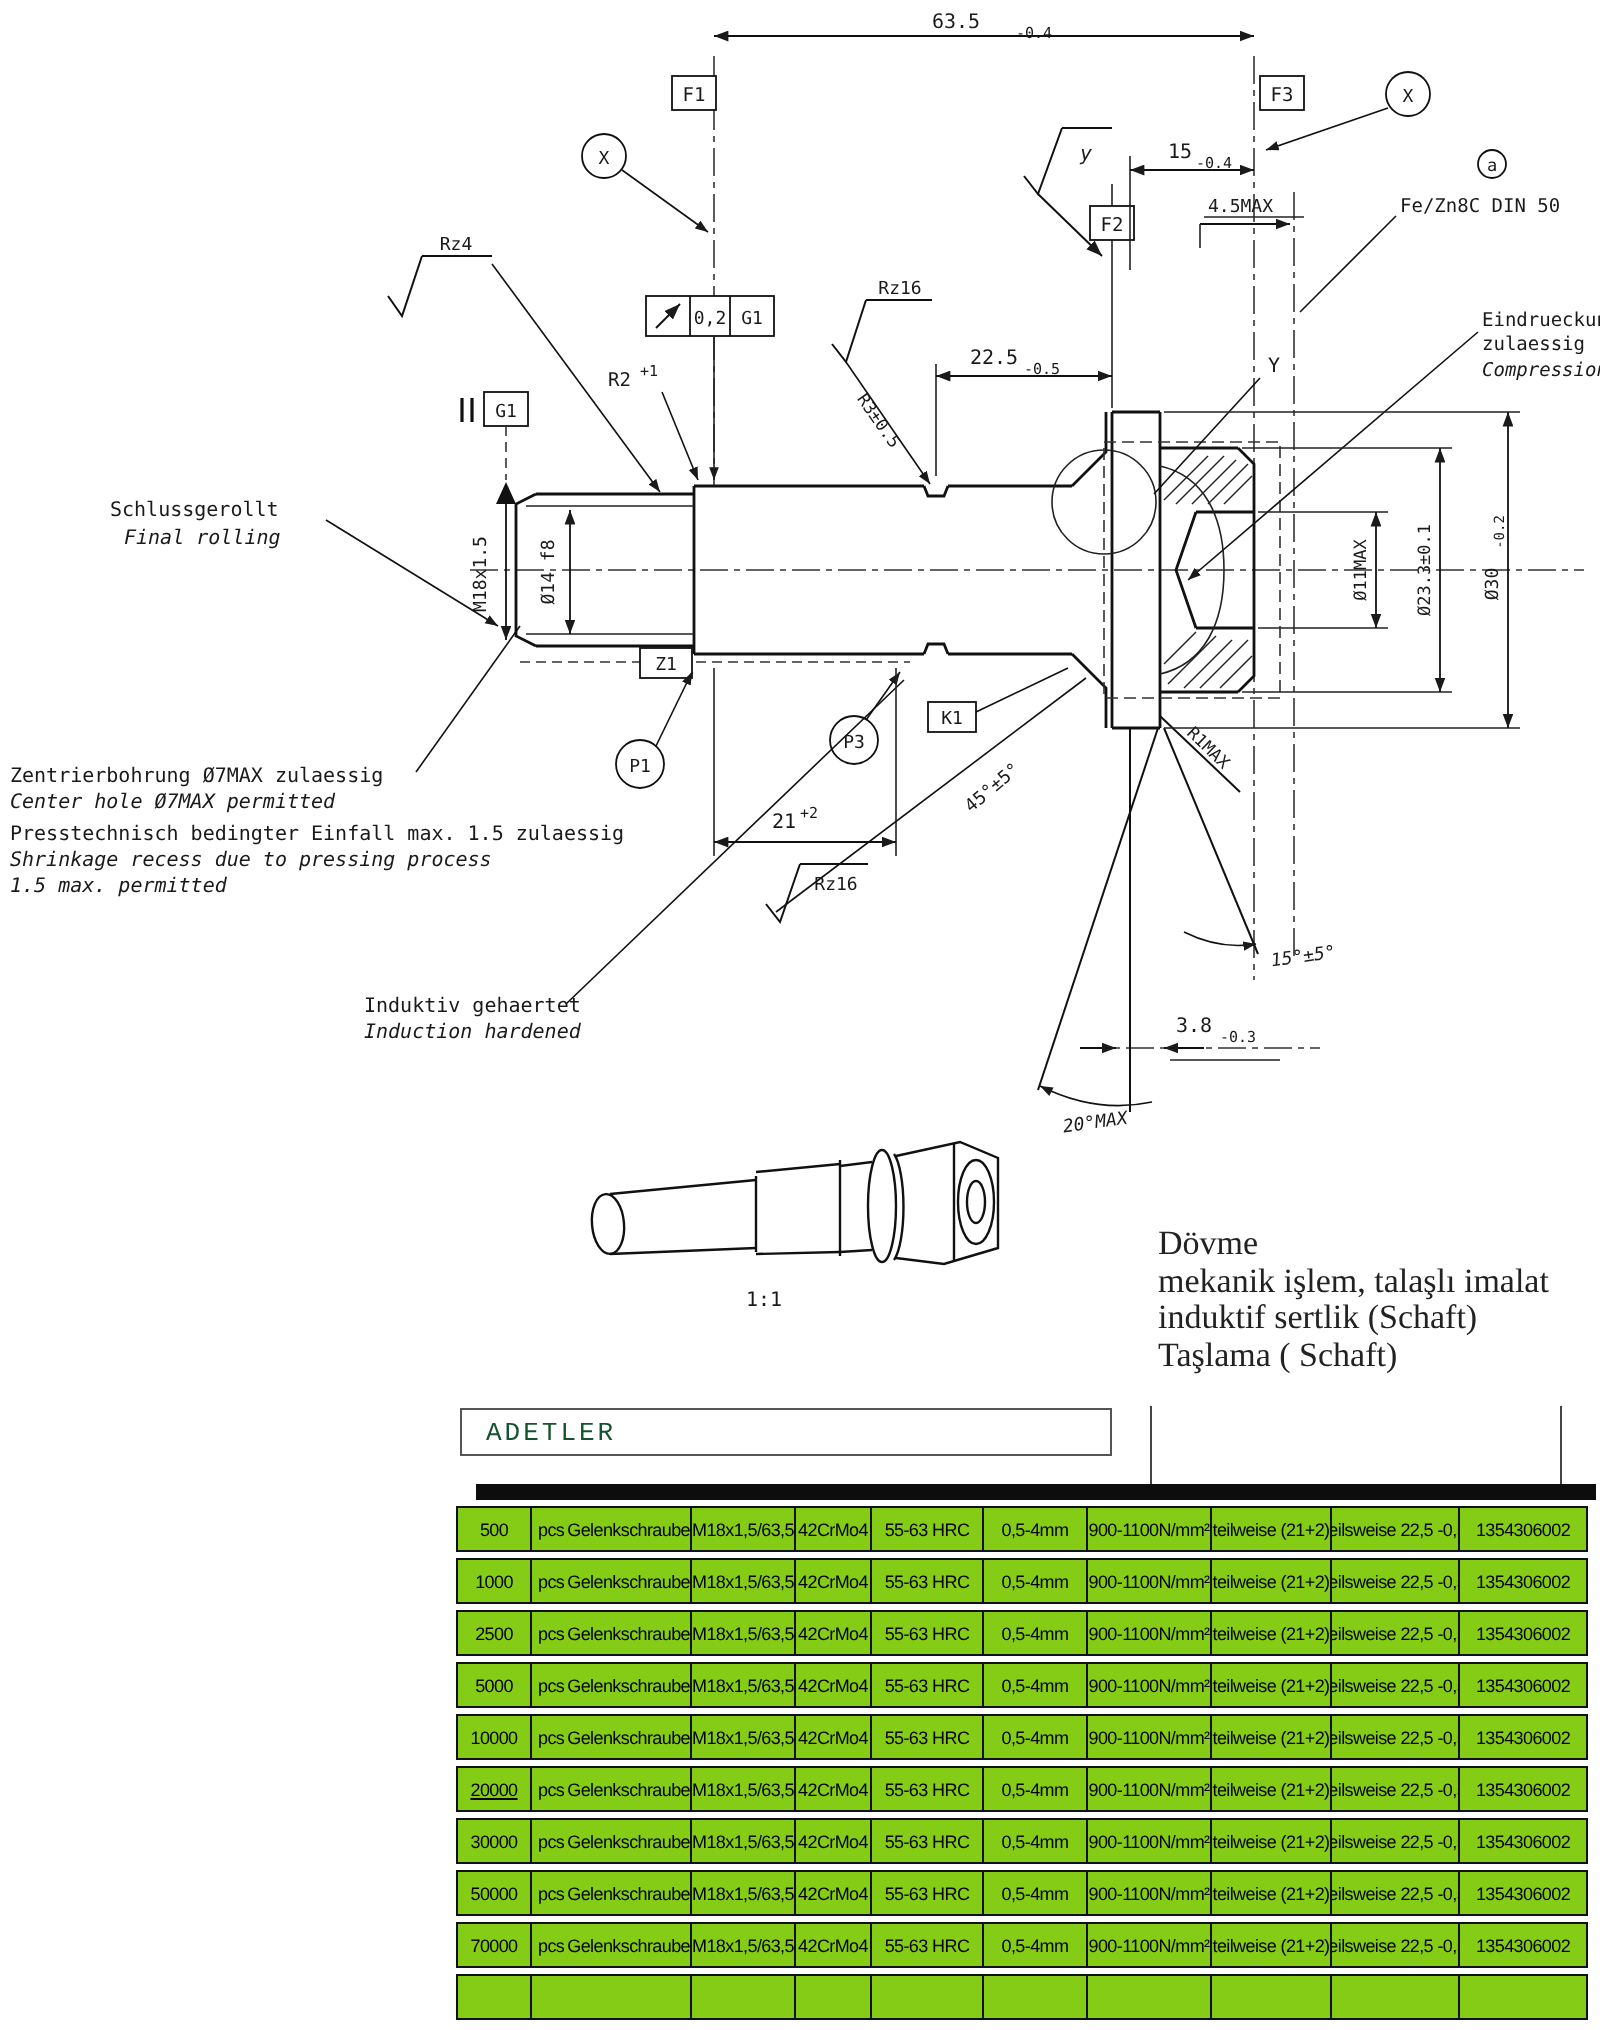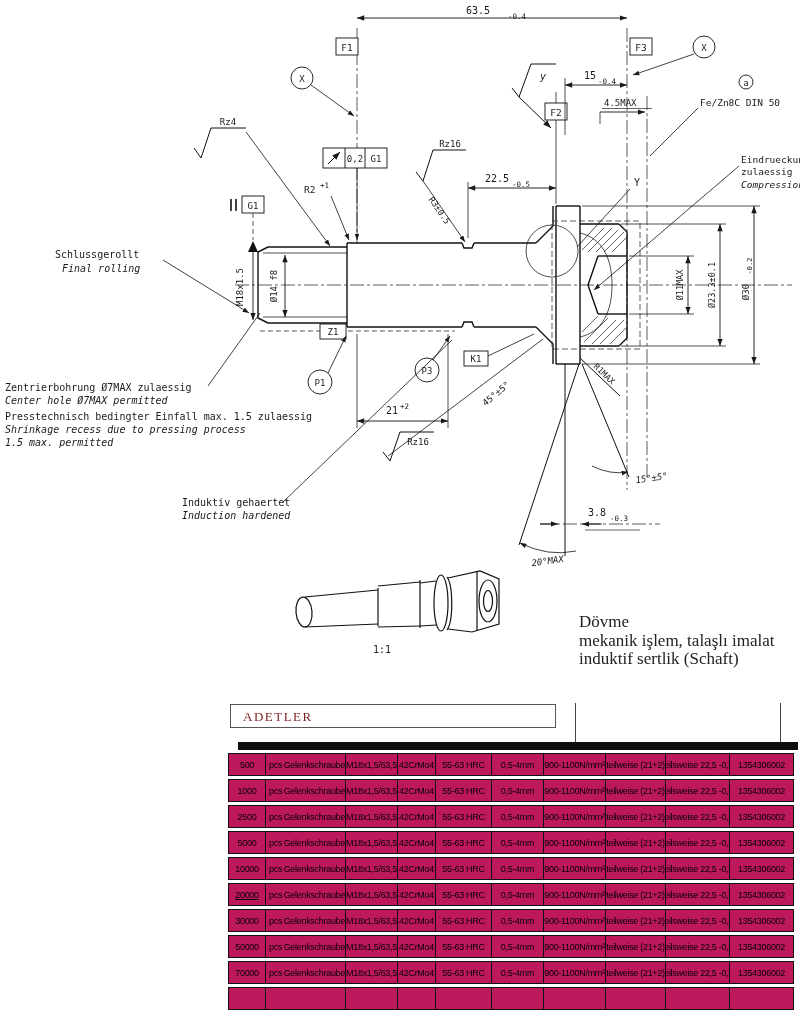--- a/index.html
+++ b/index.html
@@ -6,26 +6,26 @@
   body{width:800px;height:1015px;overflow:hidden;background:#fff;position:relative;
        font-family:"DejaVu Sans Mono",monospace;color:#1a1a1a;}
   svg text{fill:#1a1a1a;}
   
   #titleblock{position:absolute;left:579px;top:612px;width:200px;
       font-family:"Liberation Serif",serif;font-size:17px;color:#222;}
   #titleblock .tl{height:18.5px;white-space:nowrap;}
   .vline{position:absolute;width:1px;background:#444;}
   
   #adetler-box{position:absolute;left:230px;top:704px;width:326px;height:24px;
-      border:1px solid #555;box-sizing:border-box;font-family:Liberation Serif, serif;
-      font-size:13px;letter-spacing:1.5px;color:#7f1d1d;padding:4px 0 0 12px;}
+      border:1px solid #555;box-sizing:border-box;font-family:Liberation Mono, monospace;
+      font-size:13px;letter-spacing:1.5px;color:#14532d;padding:4px 0 0 12px;}
   #blackbar{position:absolute;left:238px;top:742px;width:560px;height:8px;background:#0d0d0d;}
   
   #qtable{position:absolute;left:228px;top:753px;width:566px;}
-  .qrow{display:flex;border:1.5px solid #111;margin-bottom:3px;height:21px;background:#be185d;text-align:center;}
+  .qrow{display:flex;border:1.5px solid #111;margin-bottom:3px;height:21px;background:#84cc16;text-align:center;}
   .qcell{border-left:1px solid #111;box-sizing:border-box;height:100%;
       font-family:"Liberation Sans",sans-serif;font-size:9px;letter-spacing:-0.3px;
       display:flex;align-items:center;justify-content:center;white-space:nowrap;overflow:hidden;color:#000;}
   .qcell:first-child{border-left:none;}
   .qcell.left{justify-content:flex-start;padding-left:3px;}
   .qcell .gap{width:6px;display:inline-block;}
 </style>
 </head>
 <body>
 
@@ -349,20 +349,21 @@
     <ellipse cx="488" cy="601" rx="4.5" ry="10.5"></ellipse>
   </g>
   <text x="382" y="653" text-anchor="middle" font-size="10">1:1</text>
 </svg>
 
 
 <div id="titleblock">
   <div class="tl">Dövme</div>
   <div class="tl">mekanik işlem, talaşlı imalat</div>
   <div class="tl">induktif sertlik   (Schaft)</div>
+  <div class="tl">Taşlama  ( Schaft)</div>
 </div>
 <div class="vline" style="left:780px;top:703px;height:45px;"></div>
 <div class="vline" style="left:575px;top:703px;height:40px;"></div>
 
 
 <div id="adetler-box">
   <span>ADETLER</span>
 </div>
 <div id="blackbar"></div>
 <div id="qtable">

